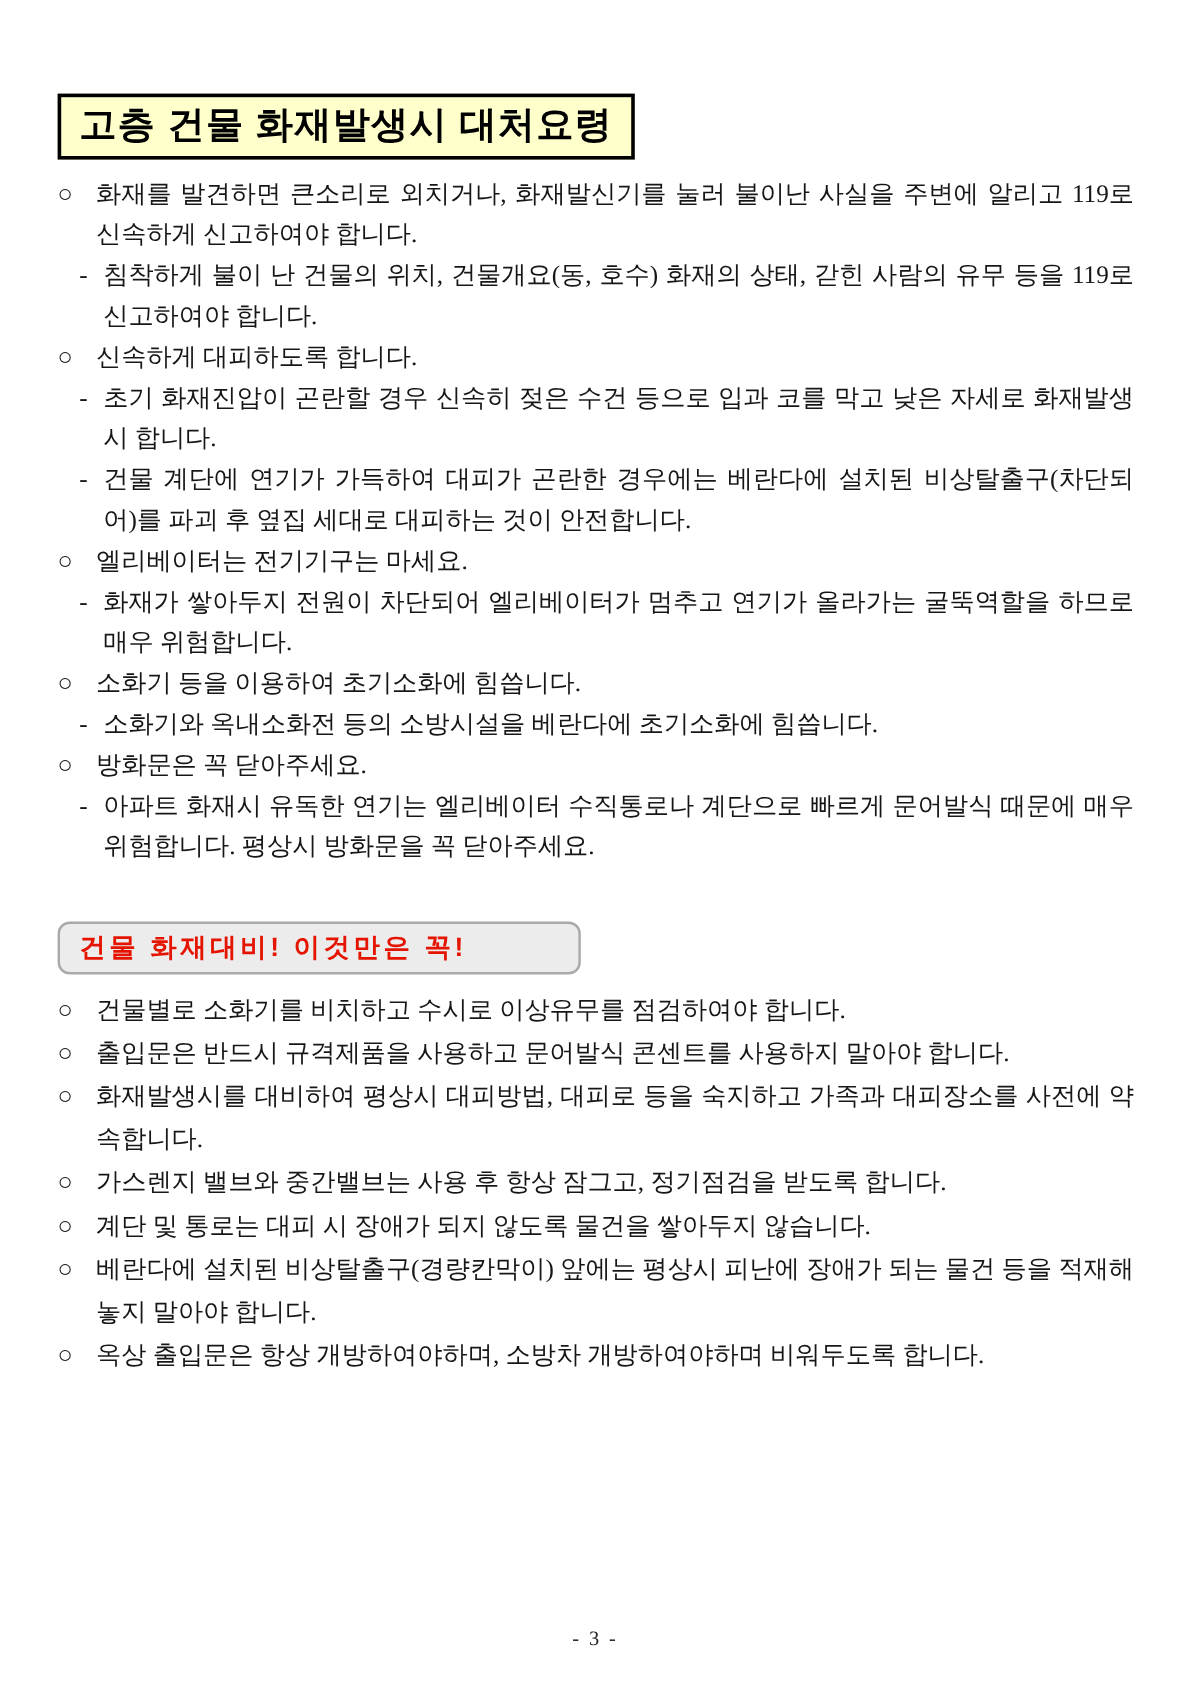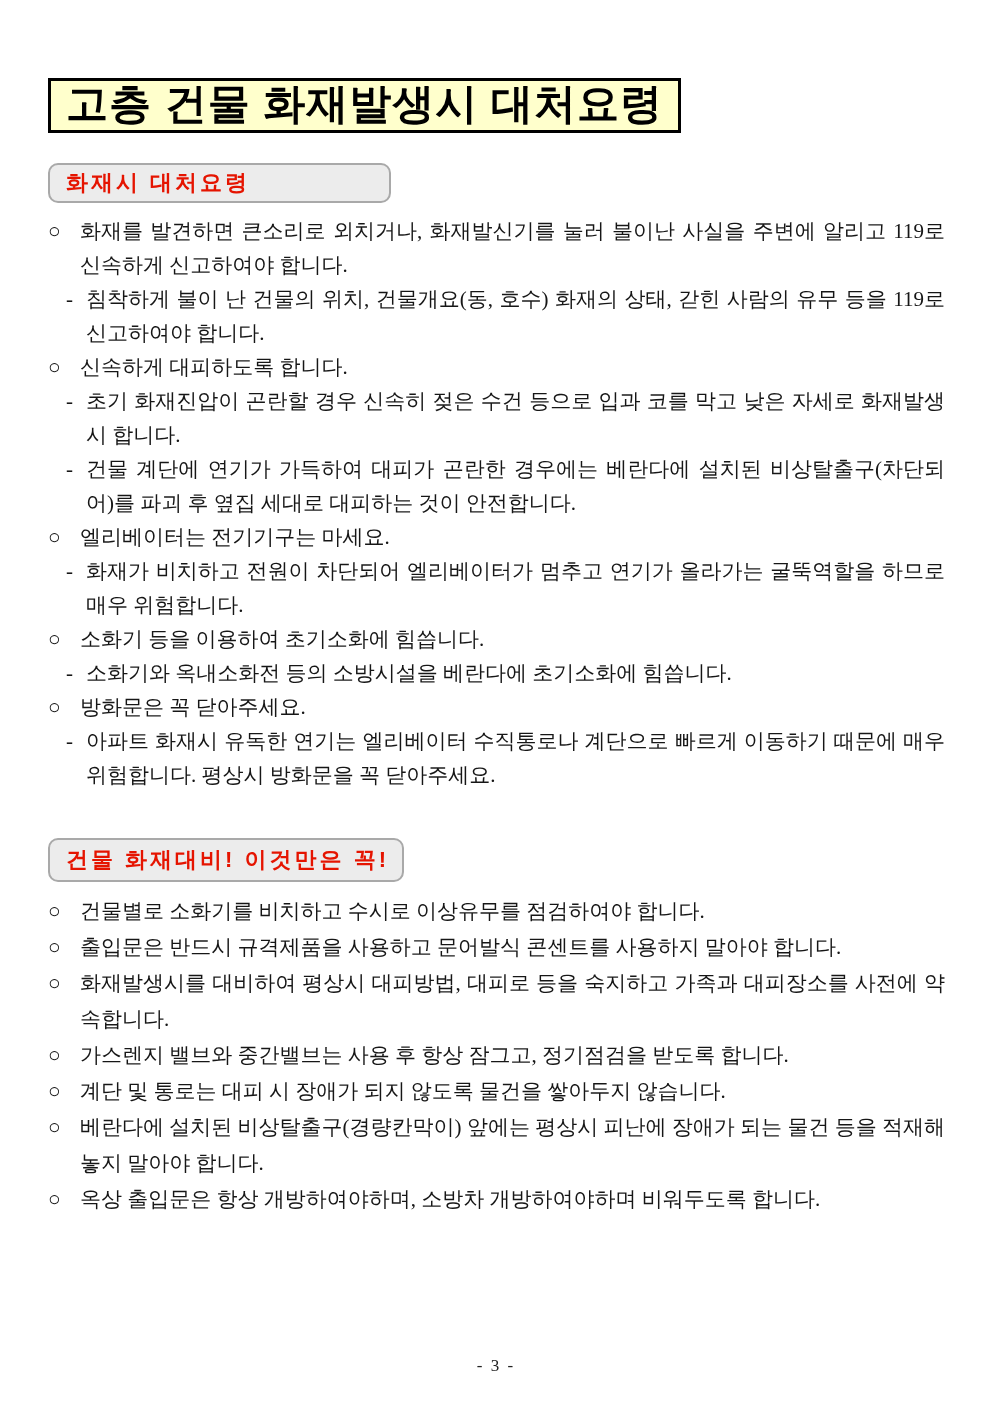--- a/index.html
+++ b/index.html
@@ -11,36 +11,36 @@
   }
   .page { position:relative; width:992px; height:1403px; padding:78px 47px 0 48px; }
 
   
   .title-box{
     display:inline-block;
     background:#ffffcc;
     border:3px solid #000000;
     padding:5px 15px 8px 15px;
     font-family:"Liberation Sans","DejaVu Sans",sans-serif;
-    font-weight:bold; font-size:42px; letter-spacing:1px; color:#000000;
+    font-weight:bold; font-size:31px; letter-spacing:1px; color:#000000;
     line-height:36px;
   }
 
   
   .section-header{
     background:#ececec;
     border:2px solid #a9a9a9;
     border-radius:10px;
     font-family:"Liberation Sans","DejaVu Sans",sans-serif;
     font-weight:bold; font-size:22px; color:#e51400;
     letter-spacing:3px; line-height:24px;
     padding:6px 0 6px 16px;
   }
   .section-header.w1{ width:343px; margin-top:30px; }
-  .section-header.w2{ width:356px; margin-top:46px; padding-top:8px; padding-bottom:8px; }
+  .section-header.w2{ width:436px; margin-top:46px; padding-top:8px; padding-bottom:8px; }
 
   
   .items{ margin-top:11px; }
   .item{ display:flex; font-size:21px; line-height:34px; text-align:justify; }
   .item .marker{ flex:none; width:32px; text-align:left; }
   .item .txt{ flex:1;font-family:Liberation Serif, serif; }
   .item.sub{ margin-left:18px; }
   .item.sub .marker{ width:20px; }
   .sec2 .item{ line-height:36px; }
 
@@ -55,23 +55,20 @@
 <body>
 
 <div class="page">
 
   <div class="title-box">
     <span>고층 건물 화재발생시 대처요령</span>
   </div>
 
   
   <div>
-    <div class="section-header w1">
-      <span>화재시 대처요령</span>
-    </div>
 
     <div class="items sec1">
 
       <div class="item">
         <span class="marker">○</span>
         <div class="txt">화재를 발견하면 큰소리로 외치거나, 화재발신기를 눌러 불이난 사실을 주변에 알리고 119로 신속하게 신고하여야 합니다.</div>
       </div>
       <div class="item sub">
         <span class="marker">-</span>
         <div class="txt">침착하게 불이 난 건물의 위치, 건물개요(동, 호수) 화재의 상태, 갇힌 사람의 유무 등을 119로 신고하여야 합니다.</div>
@@ -89,39 +86,39 @@
         <span class="marker">-</span>
         <div class="txt">건물 계단에 연기가 가득하여 대피가 곤란한 경우에는 베란다에 설치된 비상탈출구(차단되어)를 파괴 후 옆집 세대로 대피하는 것이 안전합니다.</div>
       </div>
 
       <div class="item">
         <span class="marker">○</span>
         <div class="txt">엘리베이터는 전기기구는 마세요.</div>
       </div>
       <div class="item sub">
         <span class="marker">-</span>
-        <div class="txt">화재가 비치하고 전원이 차단되어 엘리베이터가 멈추고 연기가 올라가는 굴뚝역할을 하므로 매우 위험합니다.</div>
+        <div class="txt">화재가 쌓아두지 전원이 차단되어 엘리베이터가 멈추고 연기가 올라가는 굴뚝역할을 하므로 매우 위험합니다.</div>
       </div>
 
       <div class="item">
         <span class="marker">○</span>
         <div class="txt">소화기 등을 이용하여 초기소화에 힘씁니다.</div>
       </div>
       <div class="item sub">
         <span class="marker">-</span>
         <div class="txt">소화기와 옥내소화전 등의 소방시설을 베란다에 초기소화에 힘씁니다.</div>
       </div>
 
       <div class="item">
         <span class="marker">○</span>
         <div class="txt">방화문은 꼭 닫아주세요.</div>
       </div>
       <div class="item sub">
         <span class="marker">-</span>
-        <div class="txt">아파트 화재시 유독한 연기는 엘리베이터 수직통로나 계단으로 빠르게 이동하기 때문에 매우 위험합니다. 평상시 방화문을 꼭 닫아주세요.</div>
+        <div class="txt">아파트 화재시 유독한 연기는 엘리베이터 수직통로나 계단으로 빠르게 문어발식 때문에 매우 위험합니다. 평상시 방화문을 꼭 닫아주세요.</div>
       </div>
 
     </div>
   </div>
 
   
   <div>
     <div class="section-header w2">
       <span>건물 화재대비! 이것만은 꼭!</span>
     </div>

